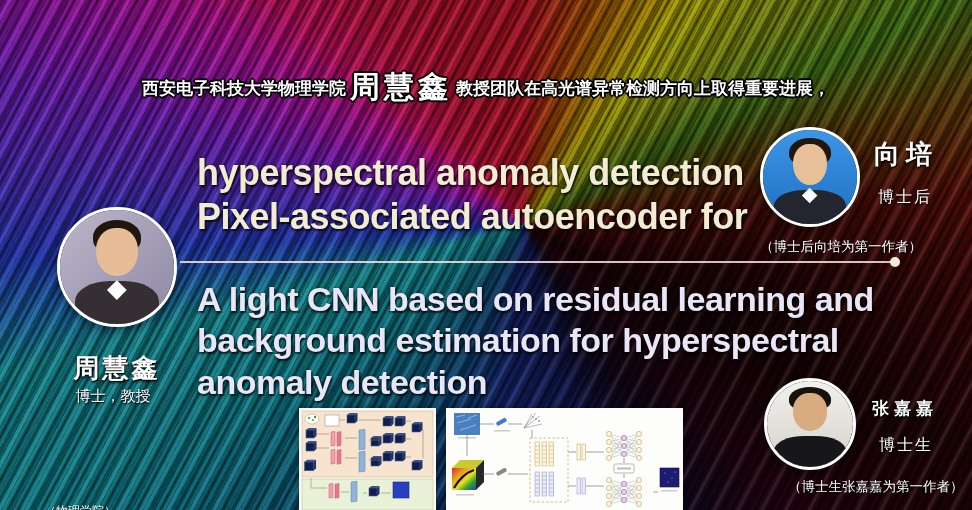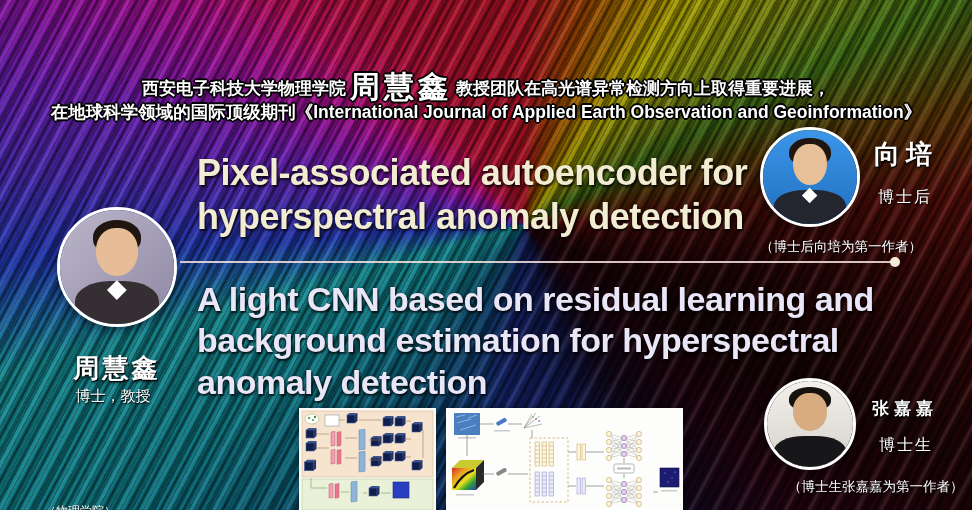--- a/index.html
+++ b/index.html
@@ -72,25 +72,24 @@
   .fig svg{display:block;width:100%;height:100%;}
 </style>
 </head>
 <body>
 
 <div class="poster">
 
   <div class="abs hline hline1">
     <span>西安电子科技大学物理学院</span><span class="callig">周慧鑫</span><span>教授团队在高光谱异常检测方向上取得重要进展，</span>
   </div>
-  <div class="abs hline hline2">在地球科学领域的国际顶级期刊《International Journal of Applied Earth Observation and Geoinformation》</div>
 
   <div class="abs title1">
+    <div>hyperspectral anomaly detection</div>
     <div>Pixel-associated autoencoder for</div>
-    <div>hyperspectral anomaly detection</div>
   </div>
 
   <div class="abs divider"></div>
   <div class="abs divider-dot"></div>
 
   <div class="abs title2">
     <div>A light CNN based on residual learning and</div>
     <div>background estimation for hyperspectral</div>
     <div>anomaly detection</div>
   </div>

